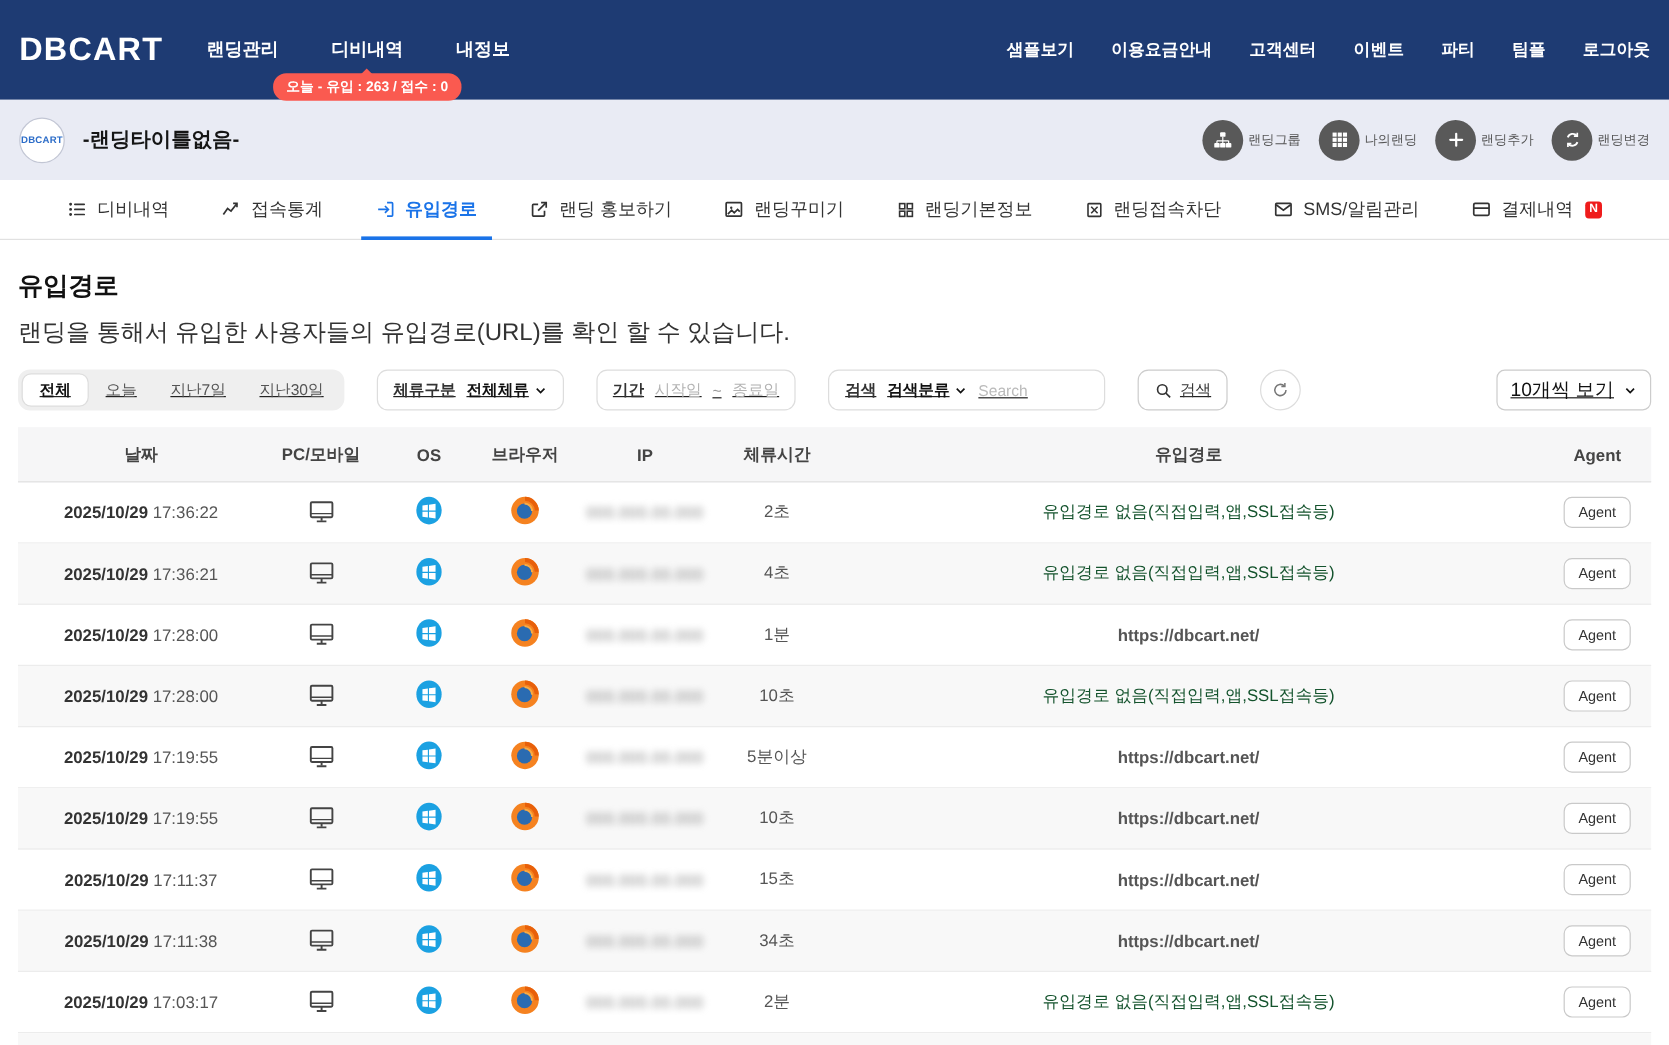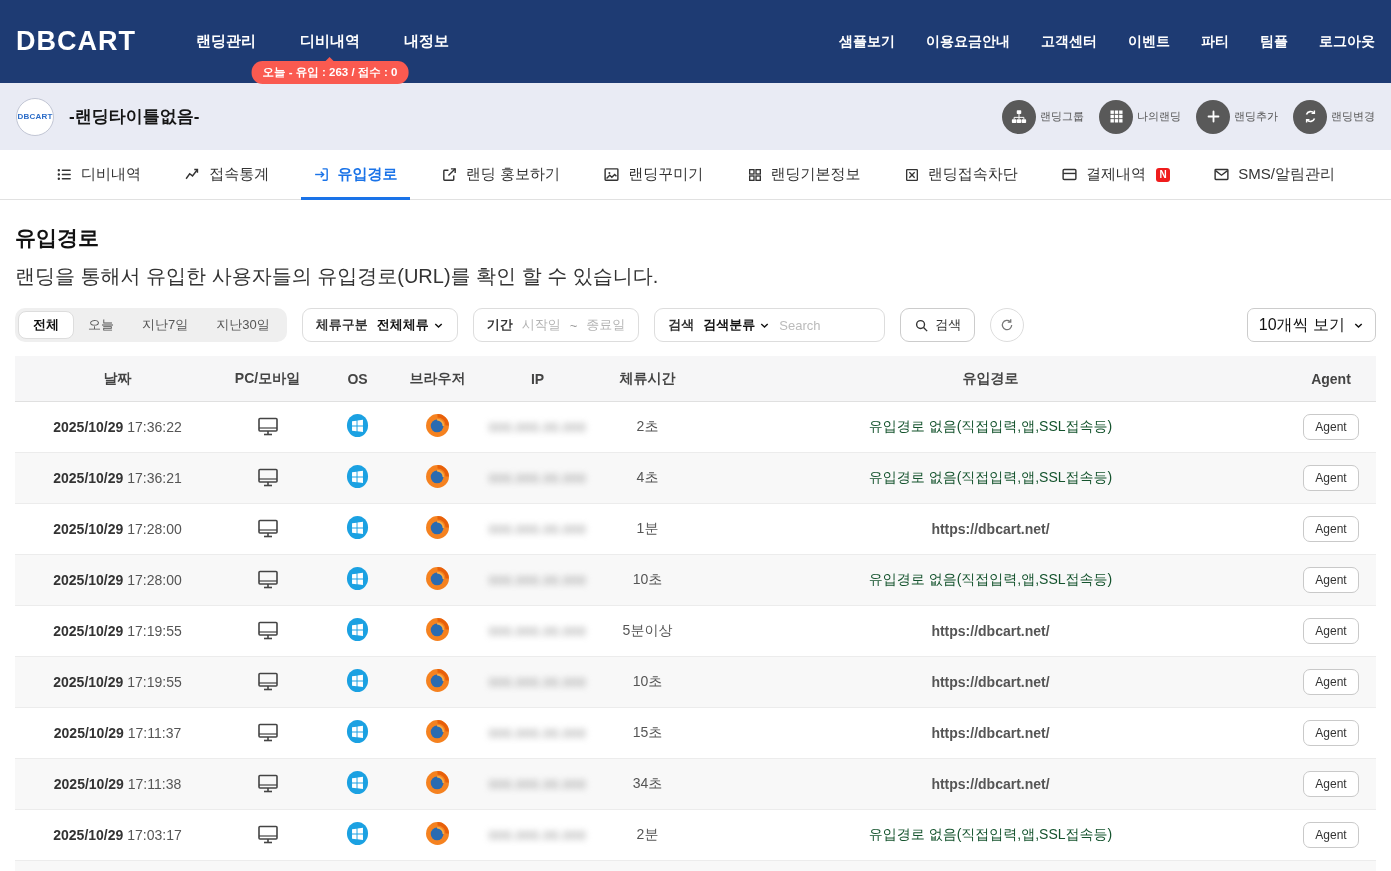--- a/index.html
+++ b/index.html
@@ -11,21 +11,21 @@
   }
   *{box-sizing:border-box;margin:0;padding:0;}
   html,body{width:1391px;height:871px;overflow:hidden;background:#fff;
     font-family:"Liberation Sans","DejaVu Sans",sans-serif;color:#222;}
   .icon{display:inline-flex;align-items:center;justify-content:center;line-height:0;}
 
   
   .navbar{height:83px;background:var(--navbar-bg);display:flex;align-items:center;
     padding:0 16px;position:relative;}
   .logo{color:#fff;font-size:27px;font-weight:800;letter-spacing:1px;cursor:pointer;}
-  .main-menu{display:flex;gap:44px;margin-left:60px;}
+  .main-menu{display:flex;gap:44px;margin-left:36px;}
   .nav-item{position:relative;color:#fff;font-size:15px;font-weight:700;cursor:pointer;
     text-decoration:none;white-space:nowrap;}
   .nav-badge{position:absolute;top:29px;left:50%;transform:translateX(-50%);
     background:var(--badge-red);color:#fff;font-size:11.5px;font-weight:700;
     padding:4px 11px;border-radius:11px;white-space:nowrap;}
   .nav-badge::before{content:"";position:absolute;top:-4px;left:50%;transform:translateX(-50%);
     border-left:5px solid transparent;border-right:5px solid transparent;
     border-bottom:5px solid var(--badge-red);}
   .right-menu{display:flex;gap:31px;margin-left:auto;}
   .right-menu .nav-item{font-size:14px;}
@@ -54,21 +54,21 @@
   .n-badge{background:var(--notification-red);color:#fff;font-size:10px;font-weight:700;
     width:14px;height:14px;border-radius:3px;display:inline-flex;align-items:center;
     justify-content:center;margin-left:2px;}
 
   
   .content{padding:0 15px;}
   .page-title{font-size:21px;font-weight:700;color:#111;margin:24px 0 11px;}
   .page-desc{font-size:20px;color:#333;margin-bottom:18px;}
 
   
-  .filter-row{display:flex;align-items:center;gap:15px;}
+  .filter-row{display:flex;align-items:center;gap:27px;text-decoration:underline;}
   .range-group{background:#efefef;border-radius:10px;padding:3px;display:flex;height:34px;}
   .range-btn{border:none;background:transparent;font-size:13px;color:#555;
     padding:0 14px;border-radius:8px;cursor:pointer;
     font-family:inherit;white-space:nowrap;}
   .range-btn.active{background:#fff;border:1px solid #ddd;font-weight:700;color:#111;}
   .pill{height:34px;border:1px solid #ddd;border-radius:9px;background:#fff;
     display:flex;align-items:center;gap:9px;padding:0 13px;font-size:13px;}
   .pill .lbl{font-weight:600;color:#333;white-space:nowrap;}
   .pill .val{font-weight:700;color:#111;display:flex;align-items:center;gap:4px;
     white-space:nowrap;cursor:pointer;}
@@ -253,35 +253,35 @@
         <svg viewBox="0 0 24 24" width="16" height="16" fill="none" stroke="currentColor" stroke-width="2">
           <rect x="4" y="4" width="16" height="16" rx="1"></rect>
           <path d="M8 8l8 8M16 8l-8 8"></path>
         </svg>
       </span>
       <span>랜딩접속차단</span>
     </div>
     <div class="tab">
       <span class="icon">
         <svg viewBox="0 0 24 24" width="17" height="17" fill="none" stroke="currentColor" stroke-width="2">
+          <rect x="3" y="5" width="18" height="14" rx="1"></rect>
+          <path d="M3.5 6.5L12 13l8.5-6.5"></path>
+        </svg>
+      </span>
+      <span>SMS/알림관리</span>
+    </div>
+    <div class="tab">
+      <span class="icon">
+        <svg viewBox="0 0 24 24" width="17" height="17" fill="none" stroke="currentColor" stroke-width="2">
           <rect x="3" y="5" width="18" height="14" rx="1.5"></rect>
           <path d="M3 10.5h18"></path>
         </svg>
       </span>
       <span>결제내역</span>
       <span class="n-badge">N</span>
-    </div>
-    <div class="tab">
-      <span class="icon">
-        <svg viewBox="0 0 24 24" width="17" height="17" fill="none" stroke="currentColor" stroke-width="2">
-          <rect x="3" y="5" width="18" height="14" rx="1"></rect>
-          <path d="M3.5 6.5L12 13l8.5-6.5"></path>
-        </svg>
-      </span>
-      <span>SMS/알림관리</span>
     </div>
   </nav>
 
 <main class="content">
   <h1 class="page-title">유입경로</h1>
   <p class="page-desc">랜딩을 통해서 유입한 사용자들의 유입경로(URL)를 확인 할 수 있습니다.</p>
 
   <div class="filter-row">
     <div class="range-group" id="range-group">
         <button class="range-btn active">전체</button>

